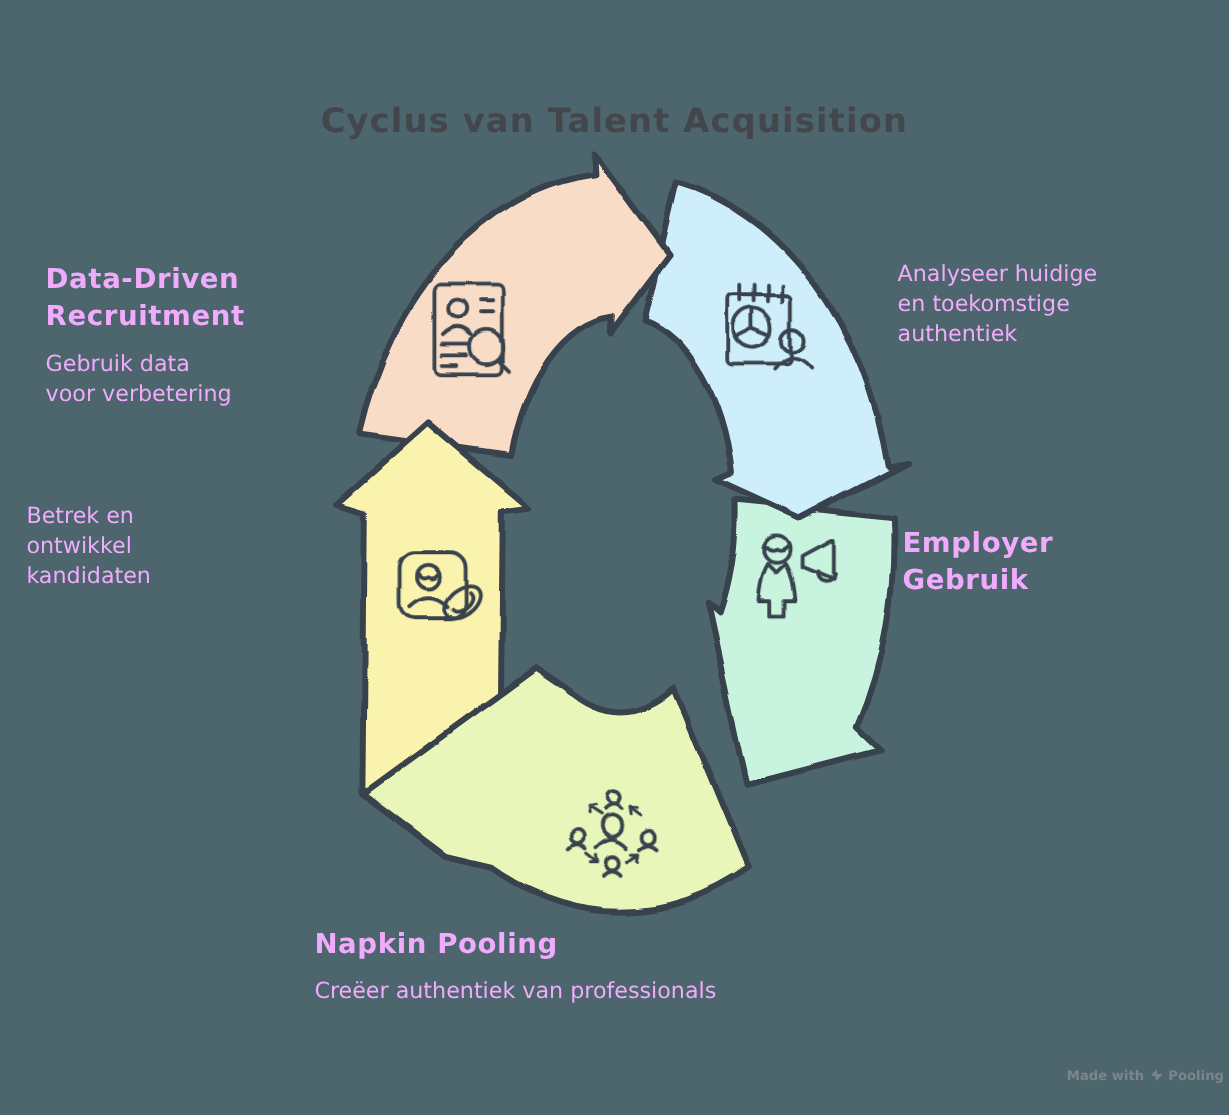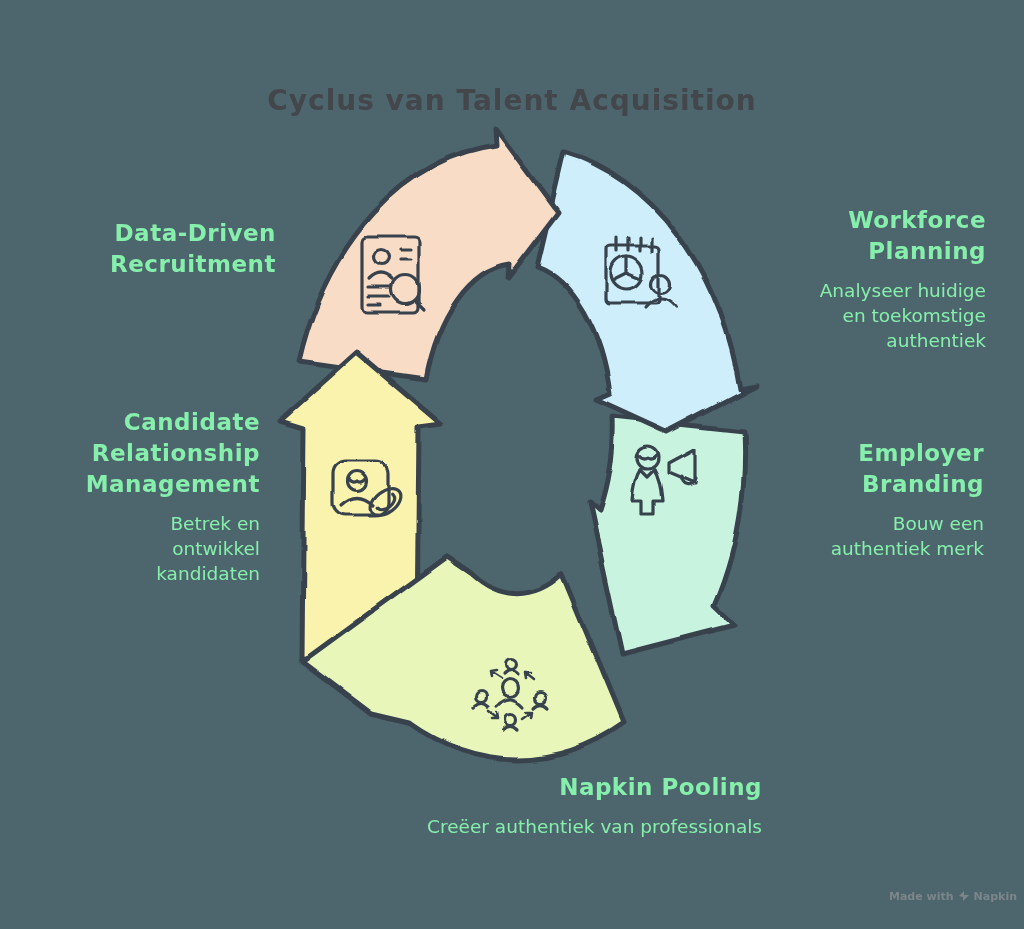--- a/index.html
+++ b/index.html
@@ -6,21 +6,21 @@
   body{
     width:1024px;height:929px;position:relative;overflow:hidden;
     background:#4d656c;
     font-family:"DejaVu Sans","Liberation Sans",sans-serif;
   }
   .stage{position:absolute;inset:0;}
   .title{
     position:absolute;left:0;top:84px;width:1024px;text-align:center;
     font-size:28px;font-weight:bold;letter-spacing:1px;color:#43474b;
   }
-  .label{position:absolute;text-align:right;color:#86efac;}
+  .label{position:absolute;text-align:left;color:#f0abfc;}
   .label h2{
     margin:0;font-size:23px;font-weight:bold;line-height:1.35;
     letter-spacing:.5px;white-space:pre-line;
   }
   .label p{
     margin:12px 0 0 0;font-size:18.5px;line-height:1.35;font-weight:500;
     white-space:pre-line;
   }
   .lbl-data-driven{left:38px;top:218px;width:238px;}
   .lbl-workforce{left:748px;top:205px;width:238px;}
@@ -123,52 +123,47 @@
           <path d="M 489,711 L 498,718 M 498,718 L 492,718 M 498,718 L 497,712"></path>
           <path d="M 523,718 L 533,711 M 533,711 L 527,711 M 533,711 L 532,717"></path>
         </g>
       </g>
     </g>
   </svg>
 
   <div class="label lbl-data-driven">
     <h2>Data-Driven
 Recruitment</h2>
+    <p>Gebruik data
+voor verbetering</p>
   </div>
 
   <div class="label lbl-workforce">
-    <h2>Workforce
-Planning</h2>
     <p>Analyseer huidige
 en toekomstige
 authentiek</p>
   </div>
 
   <div class="label lbl-candidate">
-    <h2>Candidate
-Relationship
-Management</h2>
     <p>Betrek en
 ontwikkel
 kandidaten</p>
   </div>
 
   <div class="label lbl-employer">
     <h2>Employer
-Branding</h2>
-    <p>Bouw een
-authentiek merk</p>
+Gebruik</h2>
   </div>
 
   <div class="label lbl-talent">
     <h2>Napkin Pooling</h2>
     <p>Creëer authentiek van professionals</p>
   </div>
 
   <div class="watermark">
     <span class="wm-txt">Made with</span>
     <svg width="12" height="12" viewBox="0 0 12 12">
       <path d="M 1,6 L 6,1 L 6,5 L 11,5 L 5,11 L 5,7 Z" fill="#7b868b"></path>
     </svg>
-    <span class="wm-txt">Napkin</span>
+    <span class="wm-txt">Pooling</span>
   </div>
 
 </div>
 
 </body></html>

